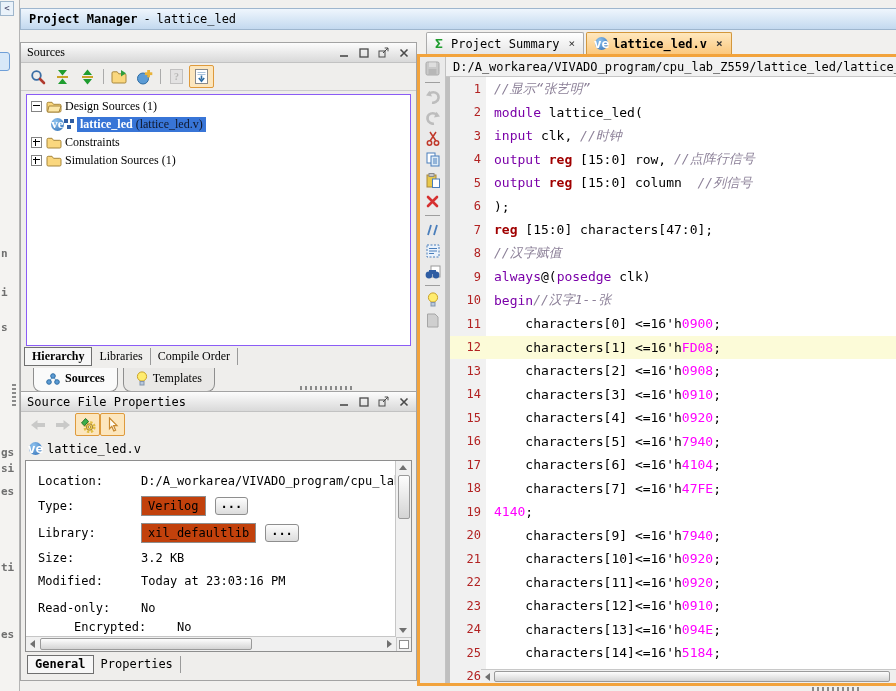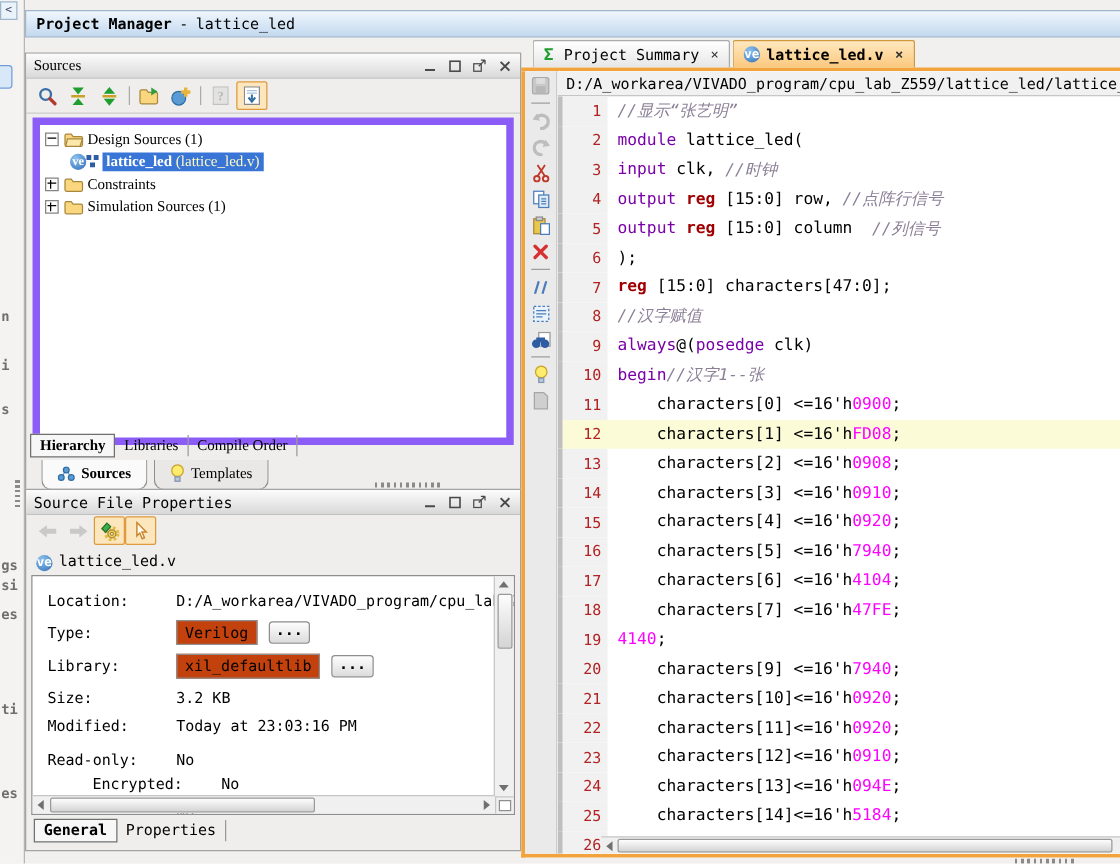--- a/index.html
+++ b/index.html
@@ -24,28 +24,28 @@
   .win-controls{margin-left:auto;display:flex;gap:7px;align-items:center;}
   .win-btn{display:inline-flex;width:13px;height:12px;align-items:center;justify-content:center;}
   .tb{display:flex;align-items:center;padding:0 4px;}
   .icon-btn{display:inline-flex;align-items:center;justify-content:center;width:23px;height:21px;border:1px solid transparent;border-radius:2px;}
   .icon-btn.sel{background:#FCE6BE;border-color:#DE9A3C;}
   .icon-btn.dis{opacity:.55;}
   .tb-sep{width:1px;height:15px;background:#ABABAB;margin:0 3px;}
   .icon{display:inline-flex;align-items:center;justify-content:center;}
   
   #src-toolbar{position:absolute;left:0;right:0;top:20px;height:27px;border-bottom:1px solid #CCC;}
-  #src-tree{position:absolute;left:5px;right:5px;top:51px;height:248px;background:#FFF;border:6px solid #8b5cf6;padding-top:2px;overflow:hidden;}
+  #src-tree{position:absolute;left:5px;right:5px;top:51px;height:248px;background:#FFF;border:1px solid #8b5cf6;padding-top:2px;overflow:hidden;}
   .tree-row{height:18px;display:flex;align-items:center;white-space:pre;}
   .tree-ind{display:inline-block;}
   .expander{width:9px;height:9px;border:1px solid #848484;background:#FFF;margin:0 4px;position:relative;flex:none;}
   .expander::before{content:"";position:absolute;left:1px;right:1px;top:3px;height:1px;background:#000;}
   .expander.plus::after{content:"";position:absolute;top:1px;bottom:1px;left:3px;width:1px;background:#000;}
   .tree-label.selbg{background:var(--sel);color:#FFF;font-weight:bold;padding:0 3px;}
-  .tree-suffix{color:#000;} .selbg .tree-suffix{color:#fef9c3;font-weight:normal;}
+  .tree-suffix{color:#000;} .selbg .tree-suffix{color:#0f172a;font-weight:normal;}
   #src-viewtabs{position:absolute;left:3px;top:303px;height:21px;display:flex;align-items:center;}
   .view-tab{padding:0 7px;height:17px;line-height:17px;border-right:1px solid #9A9A9A;}
   .view-tab.sel{border:1px solid #6F6F6F;background:#F7F7F7;font-weight:bold;}
   #src-bottomtabs{position:absolute;left:12px;top:325px;height:24px;display:flex;gap:5px;}
   .bottom-tab{display:flex;align-items:center;gap:5px;padding:1px 12px 3px 12px;border:1px solid #8E8E8E;border-top:none;
         border-radius:0 0 8px 8px;background:#E9E8E6;}
   .bottom-tab.sel{background:#FAFAFA;font-weight:bold;}
   
   #prop-toolbar{position:absolute;left:0;right:0;top:19px;height:27px;}
   #prop-file{position:absolute;left:8px;top:48px;height:18px;display:flex;align-items:center;gap:5px;}
@@ -89,21 +89,21 @@
   .code{display:flex;align-items:center;padding-left:8px;white-space:pre;font-size:13px;}
   .code-row.hl{background:var(--hlbg);} .code-row.hl .ln{background:var(--hlbg);}
   .tk-k{color:var(--kw);} .tk-r{color:var(--rg);font-weight:bold;} .tk-c{color:var(--cm);font-style:italic;} .tk-h{color:var(--hx);}
   #ed-hscroll{position:absolute;left:35px;right:0;bottom:0;height:13px;background:#EFEFEF;border-top:1px solid #C8C8C8;}
   
   .arr-l{border-top:4px solid transparent;border-bottom:4px solid transparent;border-right:5px solid #707070;}
   .arr-r{border-top:4px solid transparent;border-bottom:4px solid transparent;border-left:5px solid #707070;}
   .arr-u{border-left:4px solid transparent;border-right:4px solid transparent;border-bottom:5px solid #707070;}
   .arr-d{border-left:4px solid transparent;border-right:4px solid transparent;border-top:5px solid #707070;}
   .ve-badge{display:inline-flex;width:13px;height:13px;border-radius:50%;background:radial-gradient(circle at 35% 30%,#8FC3EF,#2C6CB5);
-        color:#FFF;font-size:10px;font-weight:bold;align-items:center;justify-content:center;flex:none;}
+        color:#FFF;font-size:13px;font-weight:bold;align-items:center;justify-content:center;flex:none;}
 </style>
 </head>
 <body>
 
 <div id="root">
 
   <div id="left-strip">
     <div id="strip-collapse">&lt;</div>
     <div id="strip-blue"></div>
     <div id="strip-grip"></div>

